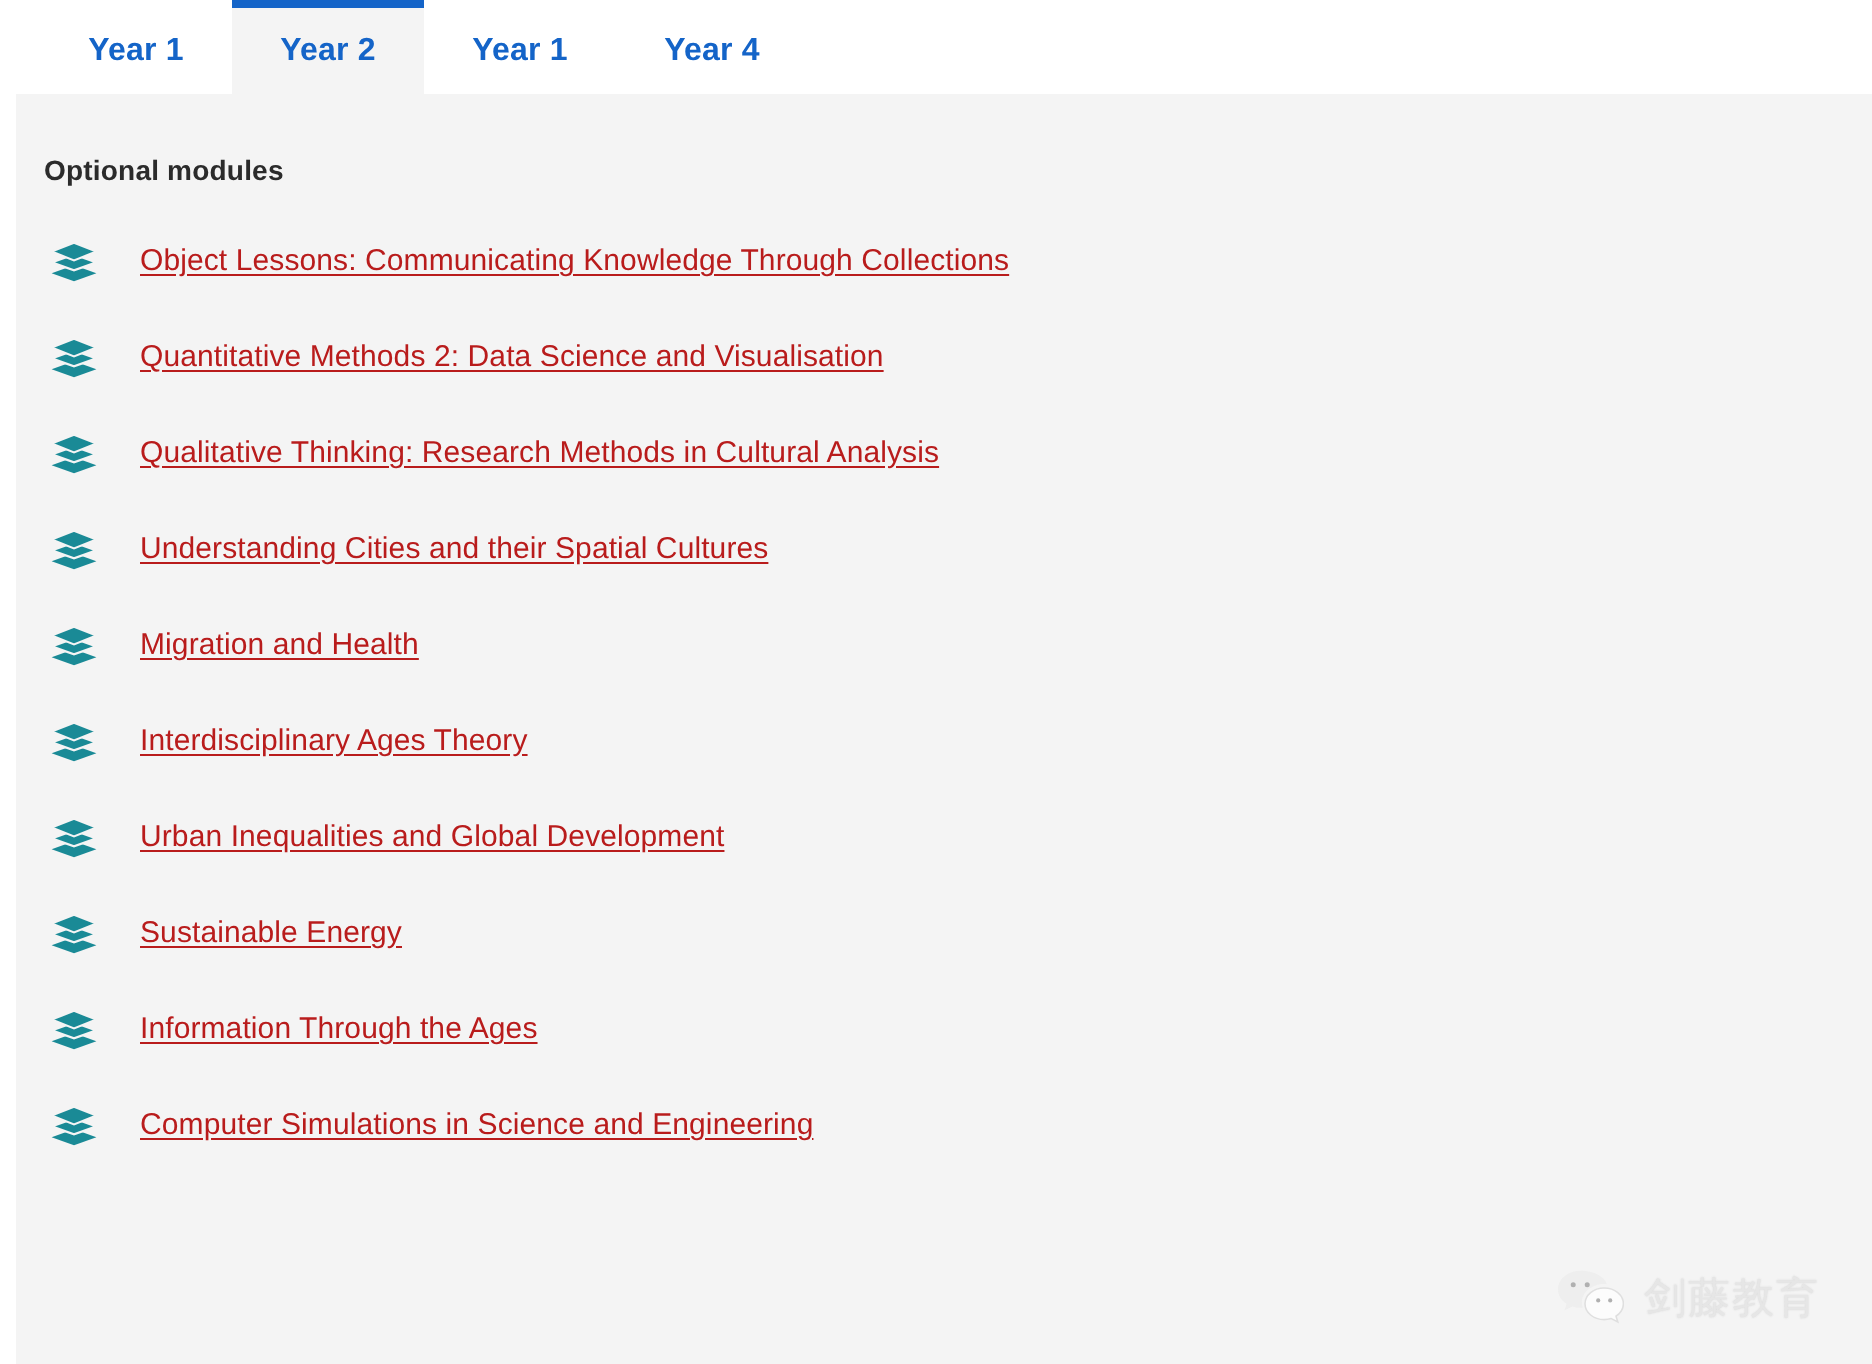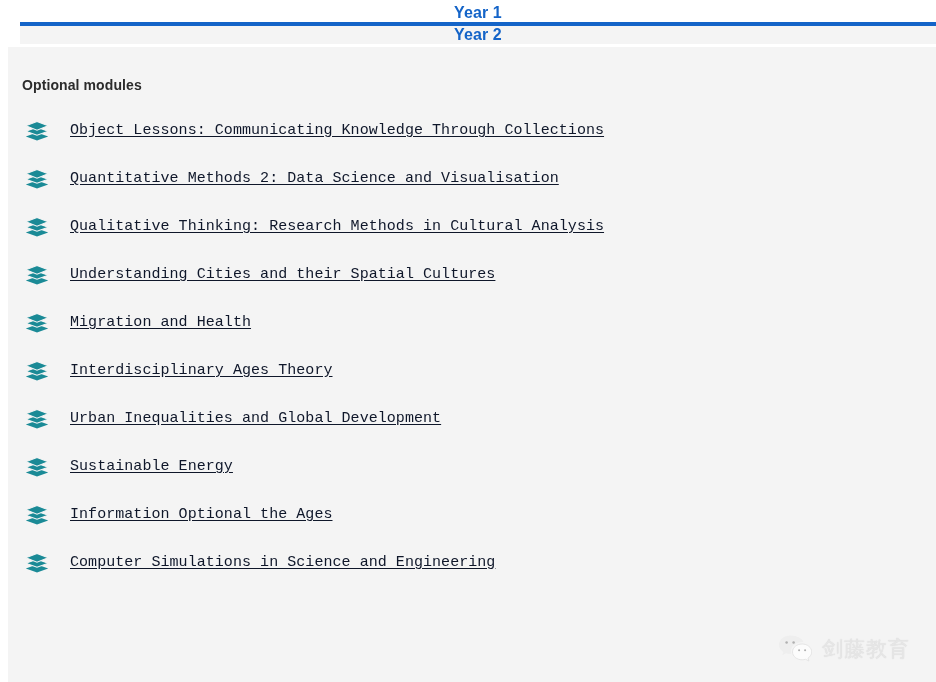--- a/index.html
+++ b/index.html
@@ -16,21 +16,20 @@
   }
 
   
   .tabbar {
     display: flex;
     align-items: stretch;
     height: 47px;
     background: #ffffff;
     padding-left: 20px;
     box-sizing: border-box;
-    flex-direction: column;
   }
   .tab {
     display: flex;
     align-items: center;
     justify-content: center;
     min-width: 96px;
     padding: 0 22px;
     font-size: 16px;
     font-weight: bold;
     color: #1464c8;
@@ -81,27 +80,26 @@
   }
   .layers-icon {
     flex: 0 0 auto;
     width: 26px;
     height: 26px;
     margin-right: 20px;
     display: block;
   }
   .module-link {
     font-size: 15px;
-    color: #0f172a;
+    color: #b91c1c;
     text-decoration: underline;
     text-underline-offset: 2px;
     cursor: pointer;
     letter-spacing: 0.05px;
     line-height: 1.2;
-    font-family: Liberation Mono, monospace;
   }
 
   
   .watermark {
     position: absolute;
     right: 26px;
     bottom: 18px;
     display: flex;
     align-items: center;
     gap: 10px;
@@ -208,21 +206,21 @@
           <path d="M13 3.4 L1.8 7.8 L13 12.2 L24.2 7.8 Z" fill="#1a8a96" stroke="#f4f4f4" stroke-width="1.1"></path>
         </svg>
         <span class="module-link">Sustainable Energy</span>
       </li>
       <li class="module-item">
         <svg class="layers-icon" viewBox="0 0 26 26">
           <path d="M13 14.6 L1.8 18.6 L13 22.6 L24.2 18.6 Z" fill="#1a8a96"></path>
           <path d="M13 9.2 L1.8 13.2 L13 17.2 L24.2 13.2 Z" fill="#1a8a96" stroke="#f4f4f4" stroke-width="1.1"></path>
           <path d="M13 3.4 L1.8 7.8 L13 12.2 L24.2 7.8 Z" fill="#1a8a96" stroke="#f4f4f4" stroke-width="1.1"></path>
         </svg>
-        <span class="module-link">Information Optional the Ages</span>
+        <span class="module-link">Information Through the Ages</span>
       </li>
       <li class="module-item">
         <svg class="layers-icon" viewBox="0 0 26 26">
           <path d="M13 14.6 L1.8 18.6 L13 22.6 L24.2 18.6 Z" fill="#1a8a96"></path>
           <path d="M13 9.2 L1.8 13.2 L13 17.2 L24.2 13.2 Z" fill="#1a8a96" stroke="#f4f4f4" stroke-width="1.1"></path>
           <path d="M13 3.4 L1.8 7.8 L13 12.2 L24.2 7.8 Z" fill="#1a8a96" stroke="#f4f4f4" stroke-width="1.1"></path>
         </svg>
         <span class="module-link">Computer Simulations in Science and Engineering</span>
       </li>
     </ul>

